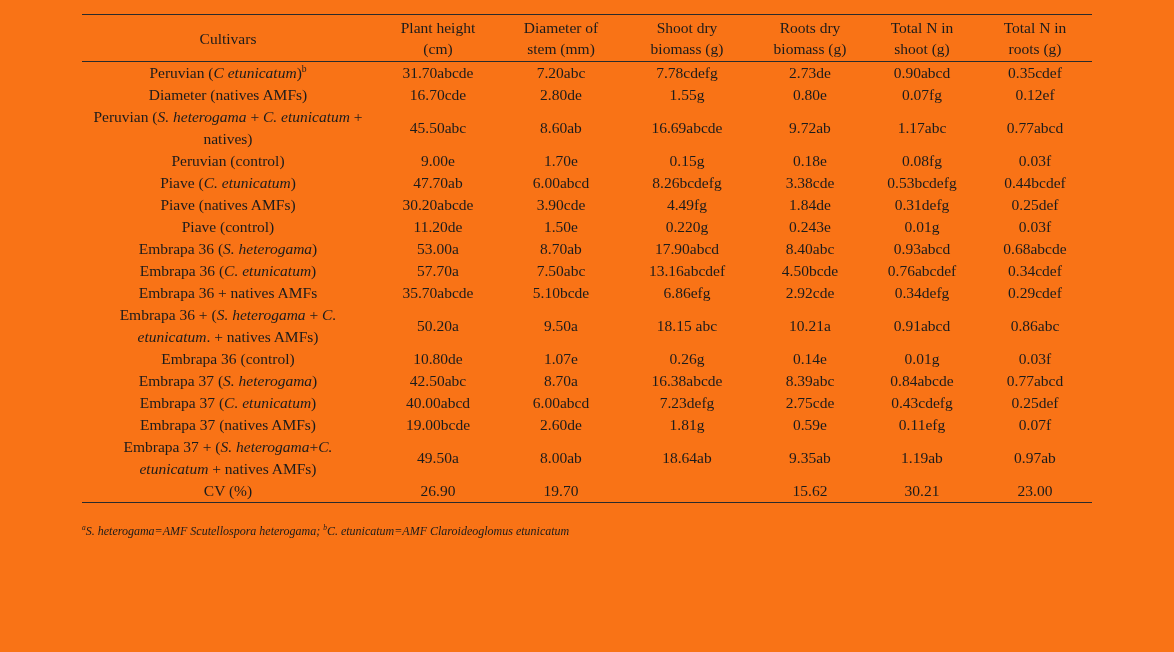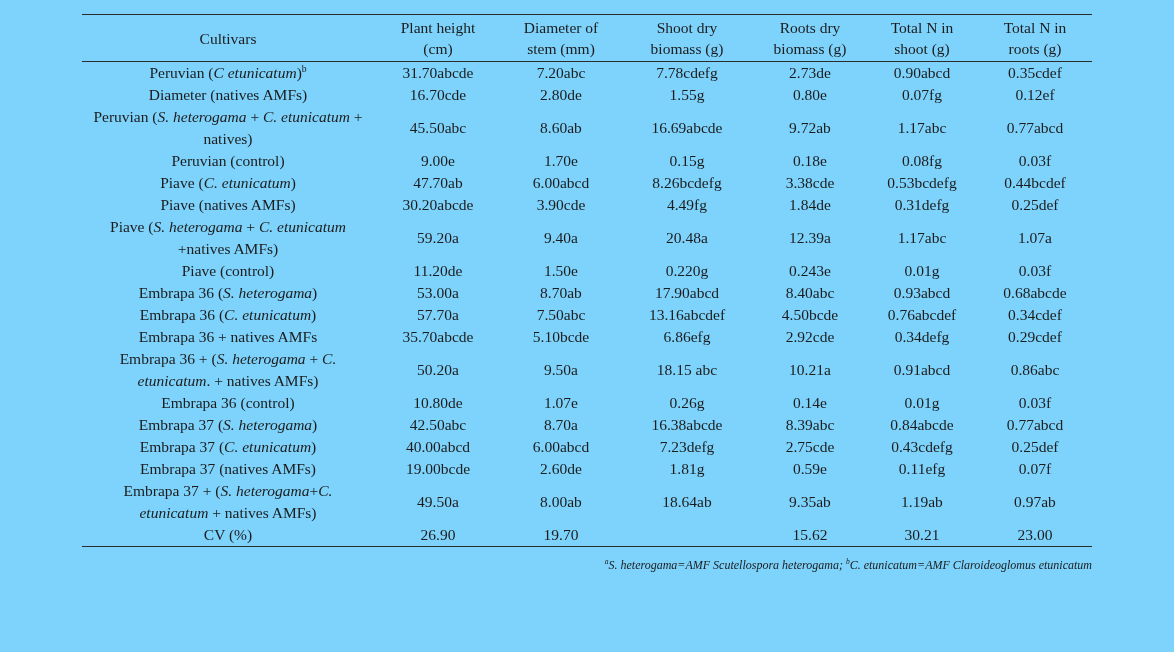--- a/index.html
+++ b/index.html
@@ -5,21 +5,21 @@
   * { box-sizing: border-box; }
   html, body { margin: 0; padding: 0; background: #ffffff; }
   body {
     font-family: "Liberation Serif", "DejaVu Serif", serif;
     color: #1c1c1c;
   }
   .page {
     position: relative;
     width: 1174px;
     height: 652px;
-    background: #7dd3fc;
+    background: #f97316;
     overflow: hidden;
   }
   .table-wrap {
     width: 1010px;
     margin: 14px auto 0 auto;
   }
   table.results {
     width: 100%;
     border-collapse: collapse;
     table-layout: fixed;
@@ -37,24 +37,24 @@
     padding: 2px 4px;
   }
   table.results td {
     text-align: center;
     vertical-align: middle;
     line-height: 22px;
     padding: 0 6px;
   }
   sup { font-size: 0.62em; line-height: 0; }
   .footnote {
-    text-align: right;
+    text-align: left;
     font-size: 12px;
     font-style: italic;
-    margin-top: 11px;
+    margin-top: 21px;
     color: #1c1c1c;
   }
 </style>
 </head>
 <body>
 
 <div class="page">
   <div class="table-wrap">
     <table class="results">
       <colgroup>
@@ -132,29 +132,20 @@
           <tr>
             <td>Piave (natives AMFs)</td>
             <td>30.20abcde</td>
             <td>3.90cde</td>
             <td>4.49fg</td>
             <td>1.84de</td>
             <td>0.31defg</td>
             <td>0.25def</td>
           </tr>
           <tr>
-            <td>Piave (<i>S. heterogama</i> + <i>C. etunicatum</i> +natives AMFs)</td>
-            <td>59.20a</td>
-            <td>9.40a</td>
-            <td>20.48a</td>
-            <td>12.39a</td>
-            <td>1.17abc</td>
-            <td>1.07a</td>
-          </tr>
-          <tr>
             <td>Piave (control)</td>
             <td>11.20de</td>
             <td>1.50e</td>
             <td>0.220g</td>
             <td>0.243e</td>
             <td>0.01g</td>
             <td>0.03f</td>
           </tr>
           <tr>
             <td>Embrapa 36 (<i>S. heterogama</i>)</td>

